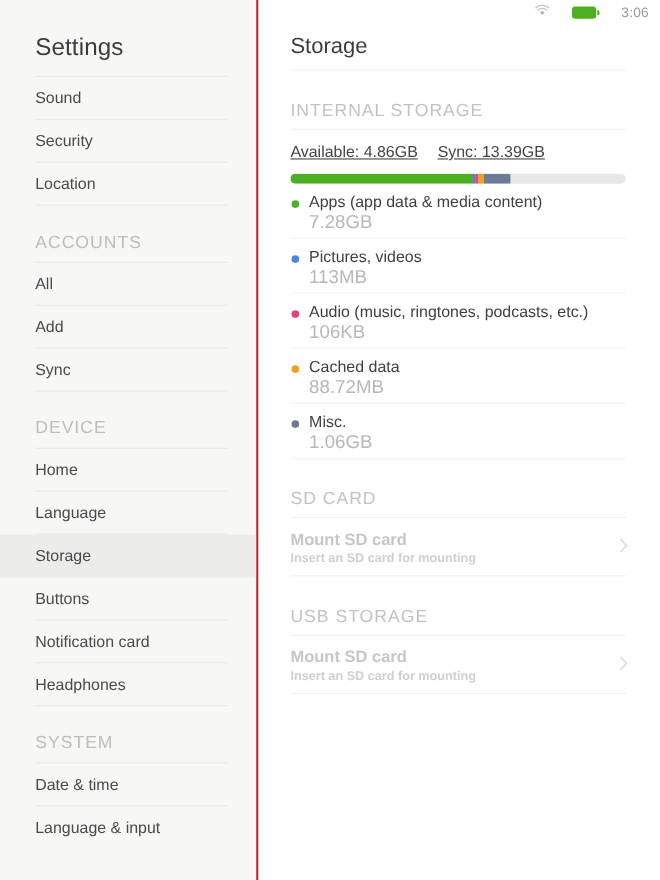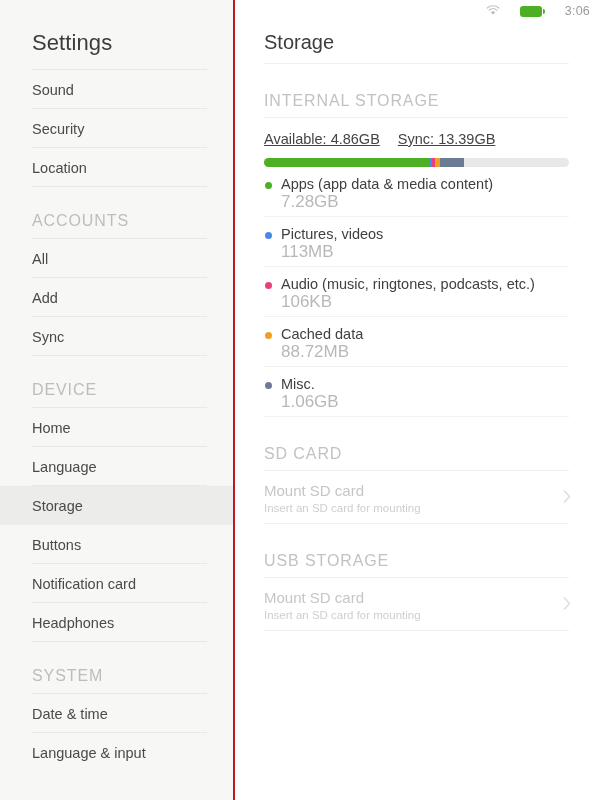--- a/index.html
+++ b/index.html
@@ -95,21 +95,21 @@
     height: 1px; background: #f2f2f2;
   }
   .cat-dot {
     position: absolute; left: 30px; top: 15px;
     width: 7px; height: 7px; border-radius: 50%;
   }
   .cat-label { font-size: 14.5px; color: #3f3f3f; line-height: 17px; }
   .cat-size { font-size: 17px; color: #b8b8b8; margin-top: 2px; line-height: 14px; }
 
   .mount-row {
-    position: relative; padding: 11px 40px 9px 29px; min-height: 44px;
+    position: relative; padding: 11px 40px 9px 29px; min-height: 44px; font-weight: bold;
   }
   .mount-row .rule {
     position: absolute; left: 29px; right: 31px; bottom: 0;
     height: 1px; background: #f0f0f0;
   }
   .mount-title { font-size: 15px; color: #c6c6c4; line-height: 18px; }
   .mount-sub { font-size: 11.5px; color: #cfcfcd; margin-top: 1px; line-height: 14px; }
   .chevron {
     position: absolute; right: 29px; top: 50%; transform: translateY(-50%);
     color: #dedede; font-size: 16px; line-height: 1;

